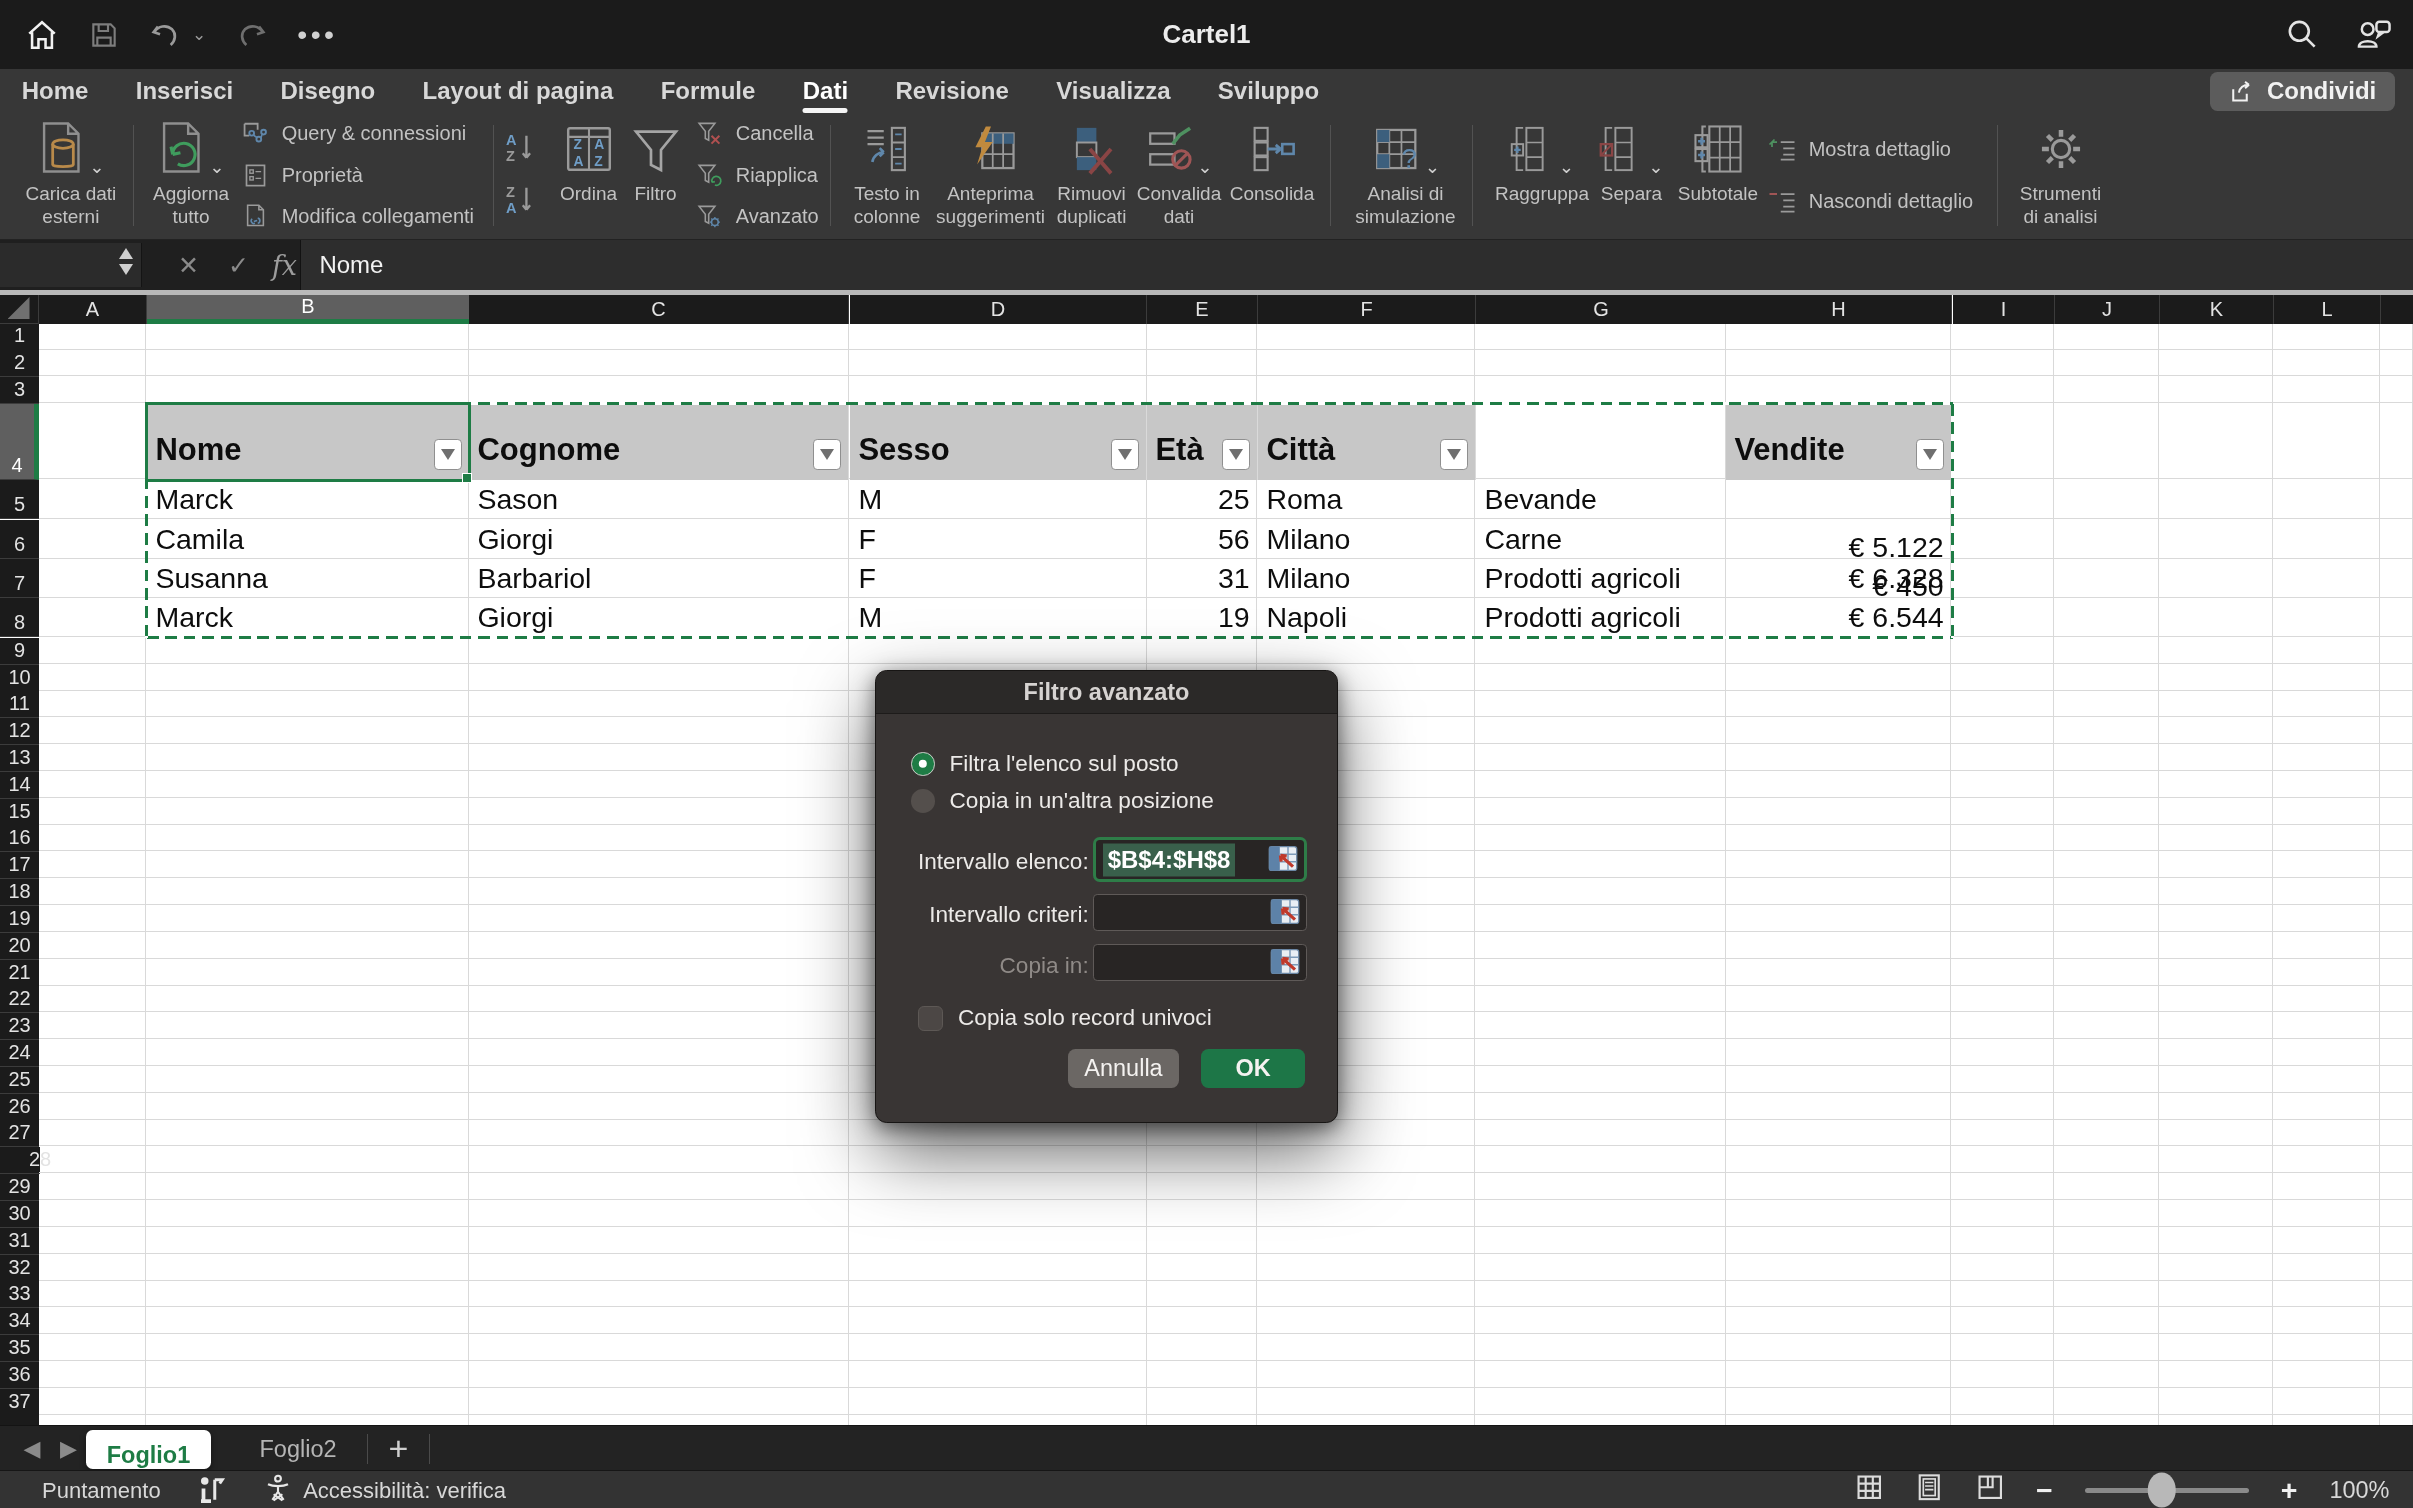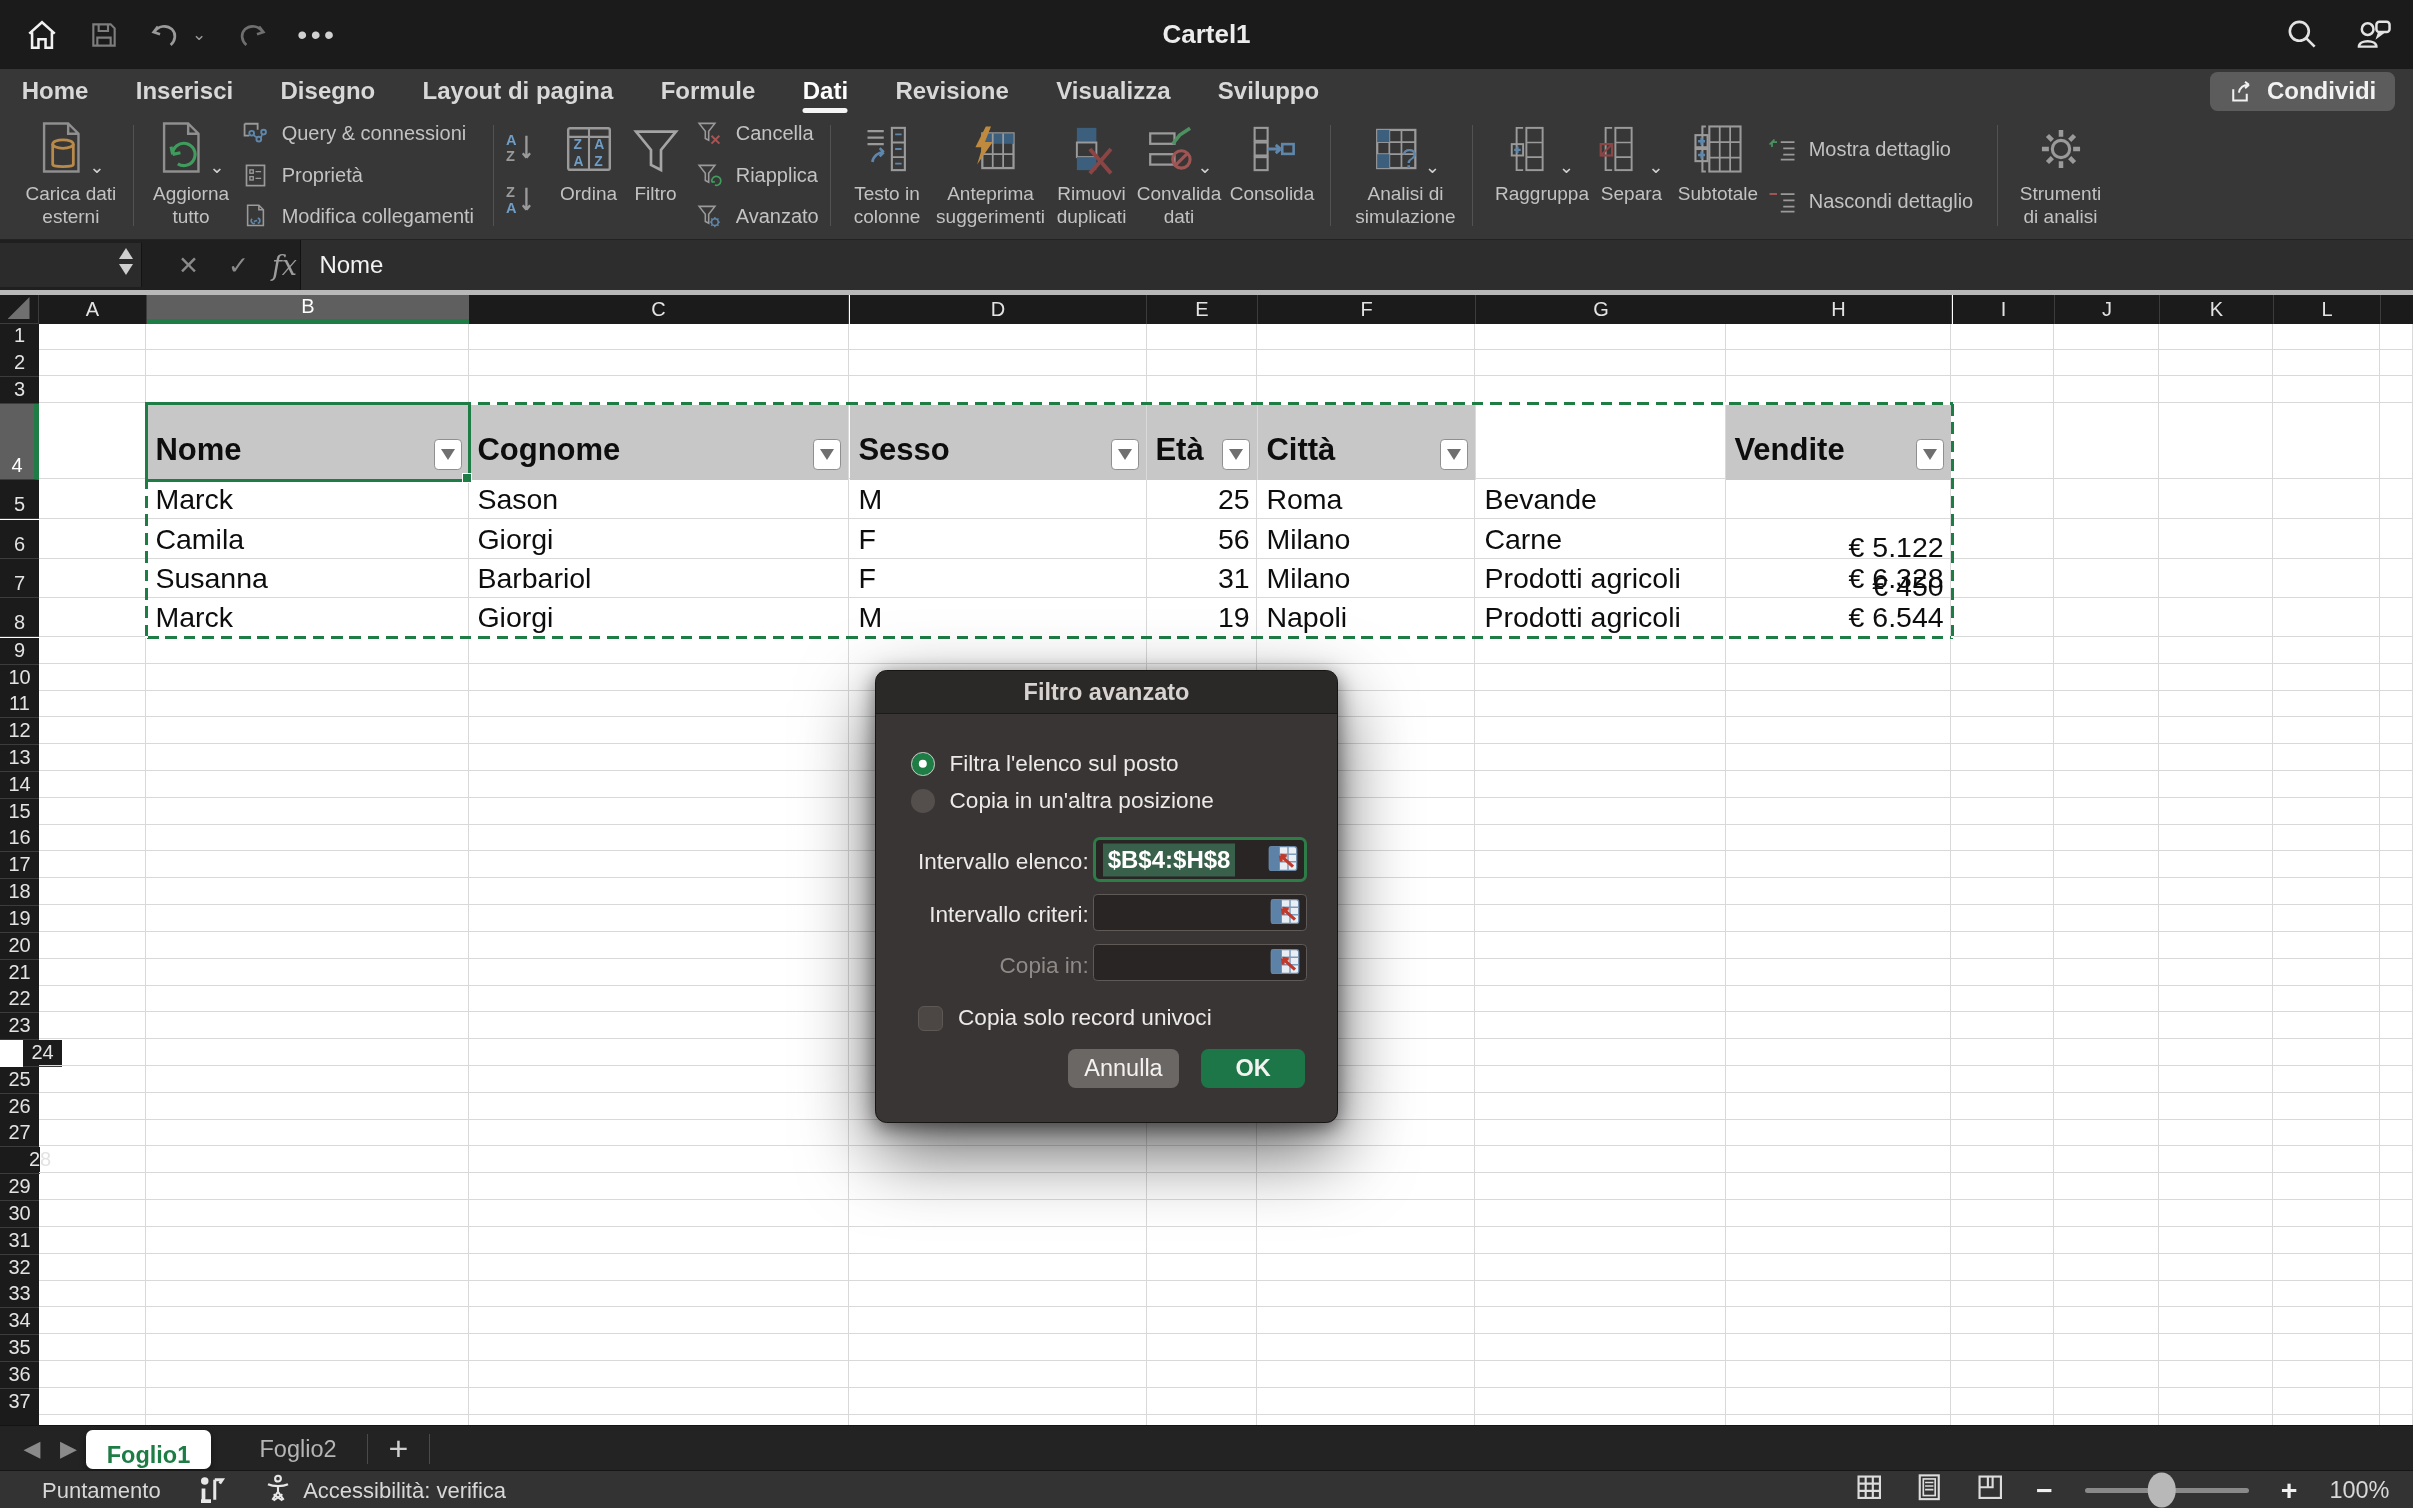--- a/index.html
+++ b/index.html
@@ -556,21 +556,21 @@
       <div class="rowhead" style="top: 477px; height: 27px;">14</div>
       <div class="rowhead" style="top: 504px; height: 27px;">15</div>
       <div class="rowhead" style="top: 530px; height: 27px;">16</div>
       <div class="rowhead" style="top: 557px; height: 27px;">17</div>
       <div class="rowhead" style="top: 584px; height: 27px;">18</div>
       <div class="rowhead" style="top: 611px; height: 27px;">19</div>
       <div class="rowhead" style="top: 638px; height: 27px;">20</div>
       <div class="rowhead" style="top: 665px; height: 27px;">21</div>
       <div class="rowhead" style="top: 691px; height: 27px;">22</div>
       <div class="rowhead" style="top: 718px; height: 27px;">23</div>
-      <div class="rowhead" style="top: 745px; height: 27px; margin-left: 23px;">24</div>
+      <div class="rowhead" style="top: 745px; height: 27px;">24</div>
       <div class="rowhead" style="top: 772px; height: 27px;">25</div>
       <div class="rowhead" style="top: 799px; height: 27px;">26</div>
       <div class="rowhead" style="top: 825px; height: 27px;">27</div>
       <div class="rowhead" style="top: 852px; height: 27px; padding-left: 40px;">28</div>
       <div class="rowhead" style="top: 879px; height: 27px;">29</div>
       <div class="rowhead" style="top: 906px; height: 27px;">30</div>
       <div class="rowhead" style="top: 933px; height: 27px;">31</div>
       <div class="rowhead" style="top: 960px; height: 27px;">32</div>
       <div class="rowhead" style="top: 986px; height: 27px;">33</div>
       <div class="rowhead" style="top: 1013px; height: 27px;">34</div>

